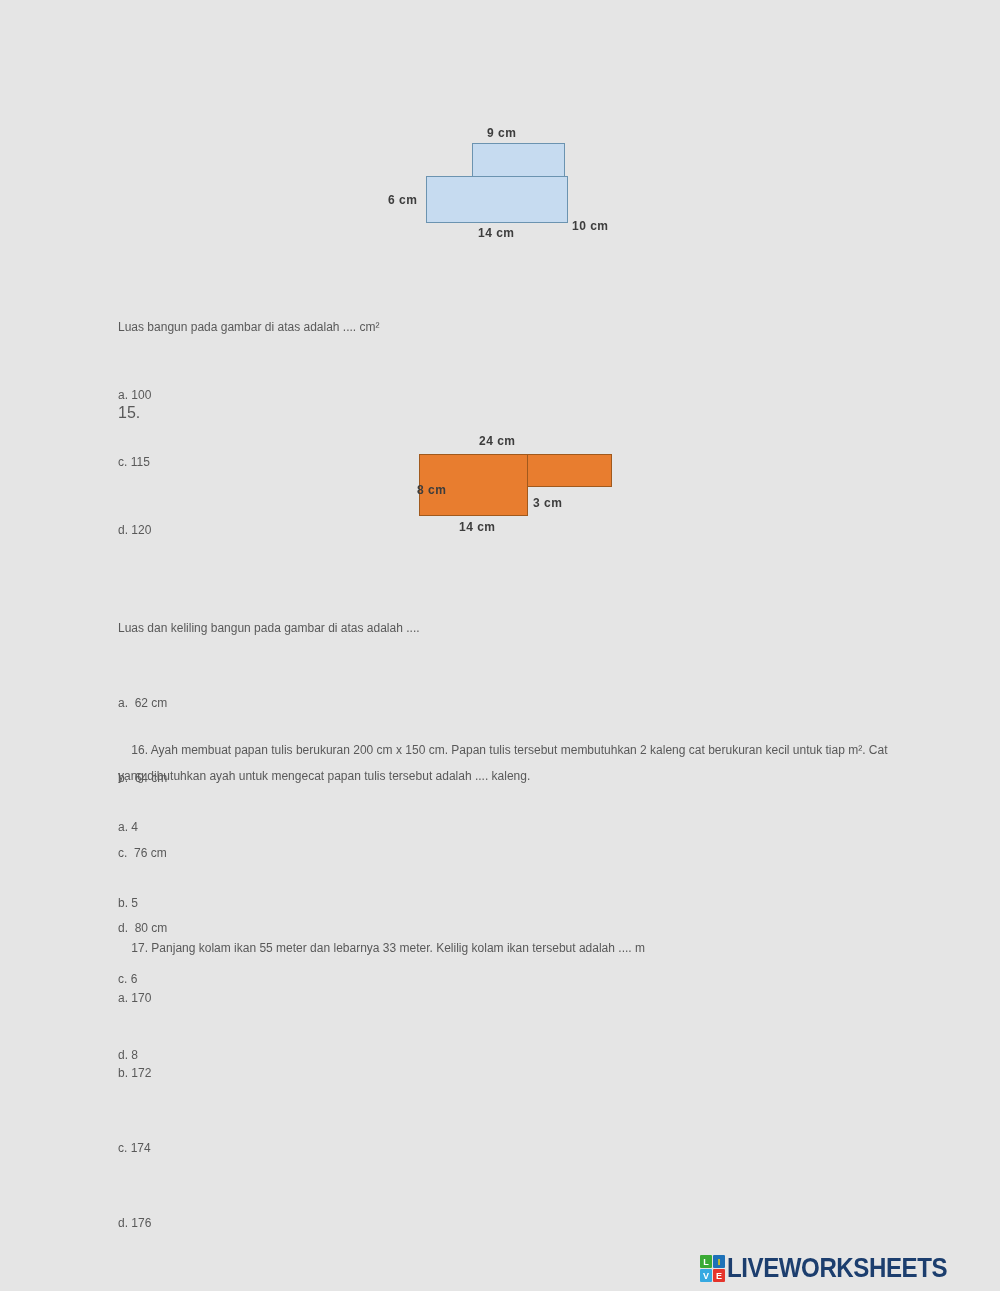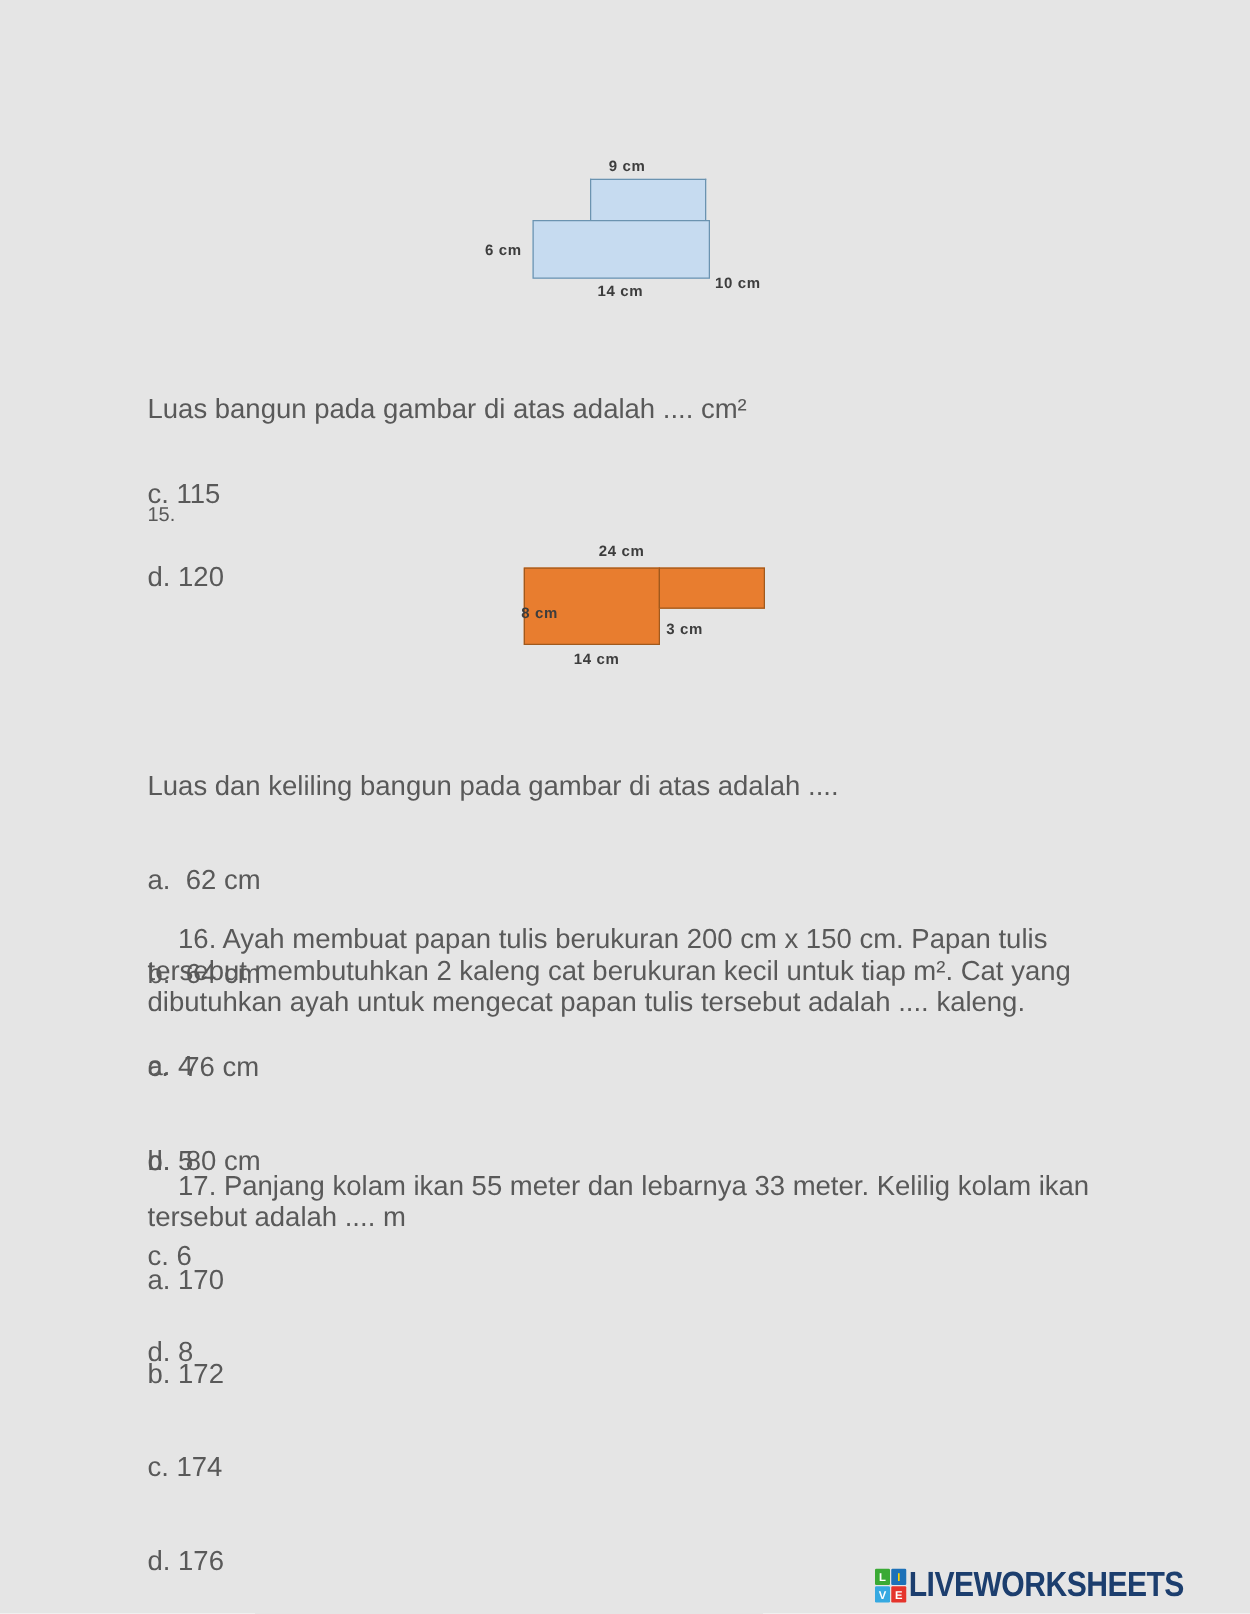--- a/index.html
+++ b/index.html
@@ -15,21 +15,21 @@
   .rect{position:absolute;box-sizing:border-box;}
   .rect.blue{border:1px solid #6b93b0;}
   .rect.blue-top{border:1px solid #6b93b0;border-bottom:1px solid #3e6480;}
   .rect.orange{border:1px solid #a0591d;}
   .fig-label{
     position:absolute;
     font-size:12px;font-weight:700;color:#3d3d3d;
     letter-spacing:.5px;white-space:nowrap;
   }
   
-  .tblock{position:absolute;font-size:22px;white-space:pre-wrap;}
+  .tblock{position:absolute;font-size:12px;white-space:pre-wrap;}
   .tblock .line{display:block;}
   .q14{left:118px;top:271px;width:720px;line-height:22.5px;}
   .qnum15{left:118px;top:402px;line-height:22.5px;font-size:16px;position:absolute;}
   .q15{left:118px;top:566px;width:720px;line-height:25px;}
   .q16{left:118px;top:713px;width:776px;line-height:25.4px;}
   .q17{left:118px;top:911px;width:776px;line-height:25px;}
   
   .logo{position:absolute;left:700px;top:1252px;height:32px;}
   .logo-grid{
     position:absolute;left:0;top:3px;
@@ -59,20 +59,21 @@
     <div class="rect blue-top" style="left: 472px; top: 143px; width: 93px; height: 34px; background-color: rgb(198, 219, 240);"></div>
     <div class="rect blue" style="left: 426px; top: 176px; width: 142px; height: 47px; background-color: rgb(198, 219, 240);"></div>
     <span class="fig-label" style="left:487px;top:126px;">9 cm</span>
     <span class="fig-label" style="left:572px;top:179px;margin-top:40px;">10 cm</span>
     <span class="fig-label" style="left:388px;top:193px;">6 cm</span>
     <span class="fig-label" style="left:478px;top:226px;">14 cm</span>
   </div>
 
   <div class="tblock q14">
     <span class="line">Luas bangun pada gambar di atas adalah .... cm²</span>
+    <span class="line">a. 100</span>
     <span class="line">c. 115</span>
     <span class="line">d. 120</span>
   </div>
 
   <span class="qnum15">15.</span>
 
   <div>
     <div class="rect orange" style="left: 419px; top: 454px; width: 109px; height: 62px; background-color: rgb(232, 125, 47);"></div>
     <div class="rect orange" style="left: 527px; top: 454px; width: 85px; height: 33px; background-color: rgb(232, 125, 47);"></div>
     <span class="fig-label" style="left:479px;top:434px;">24 cm</span>

